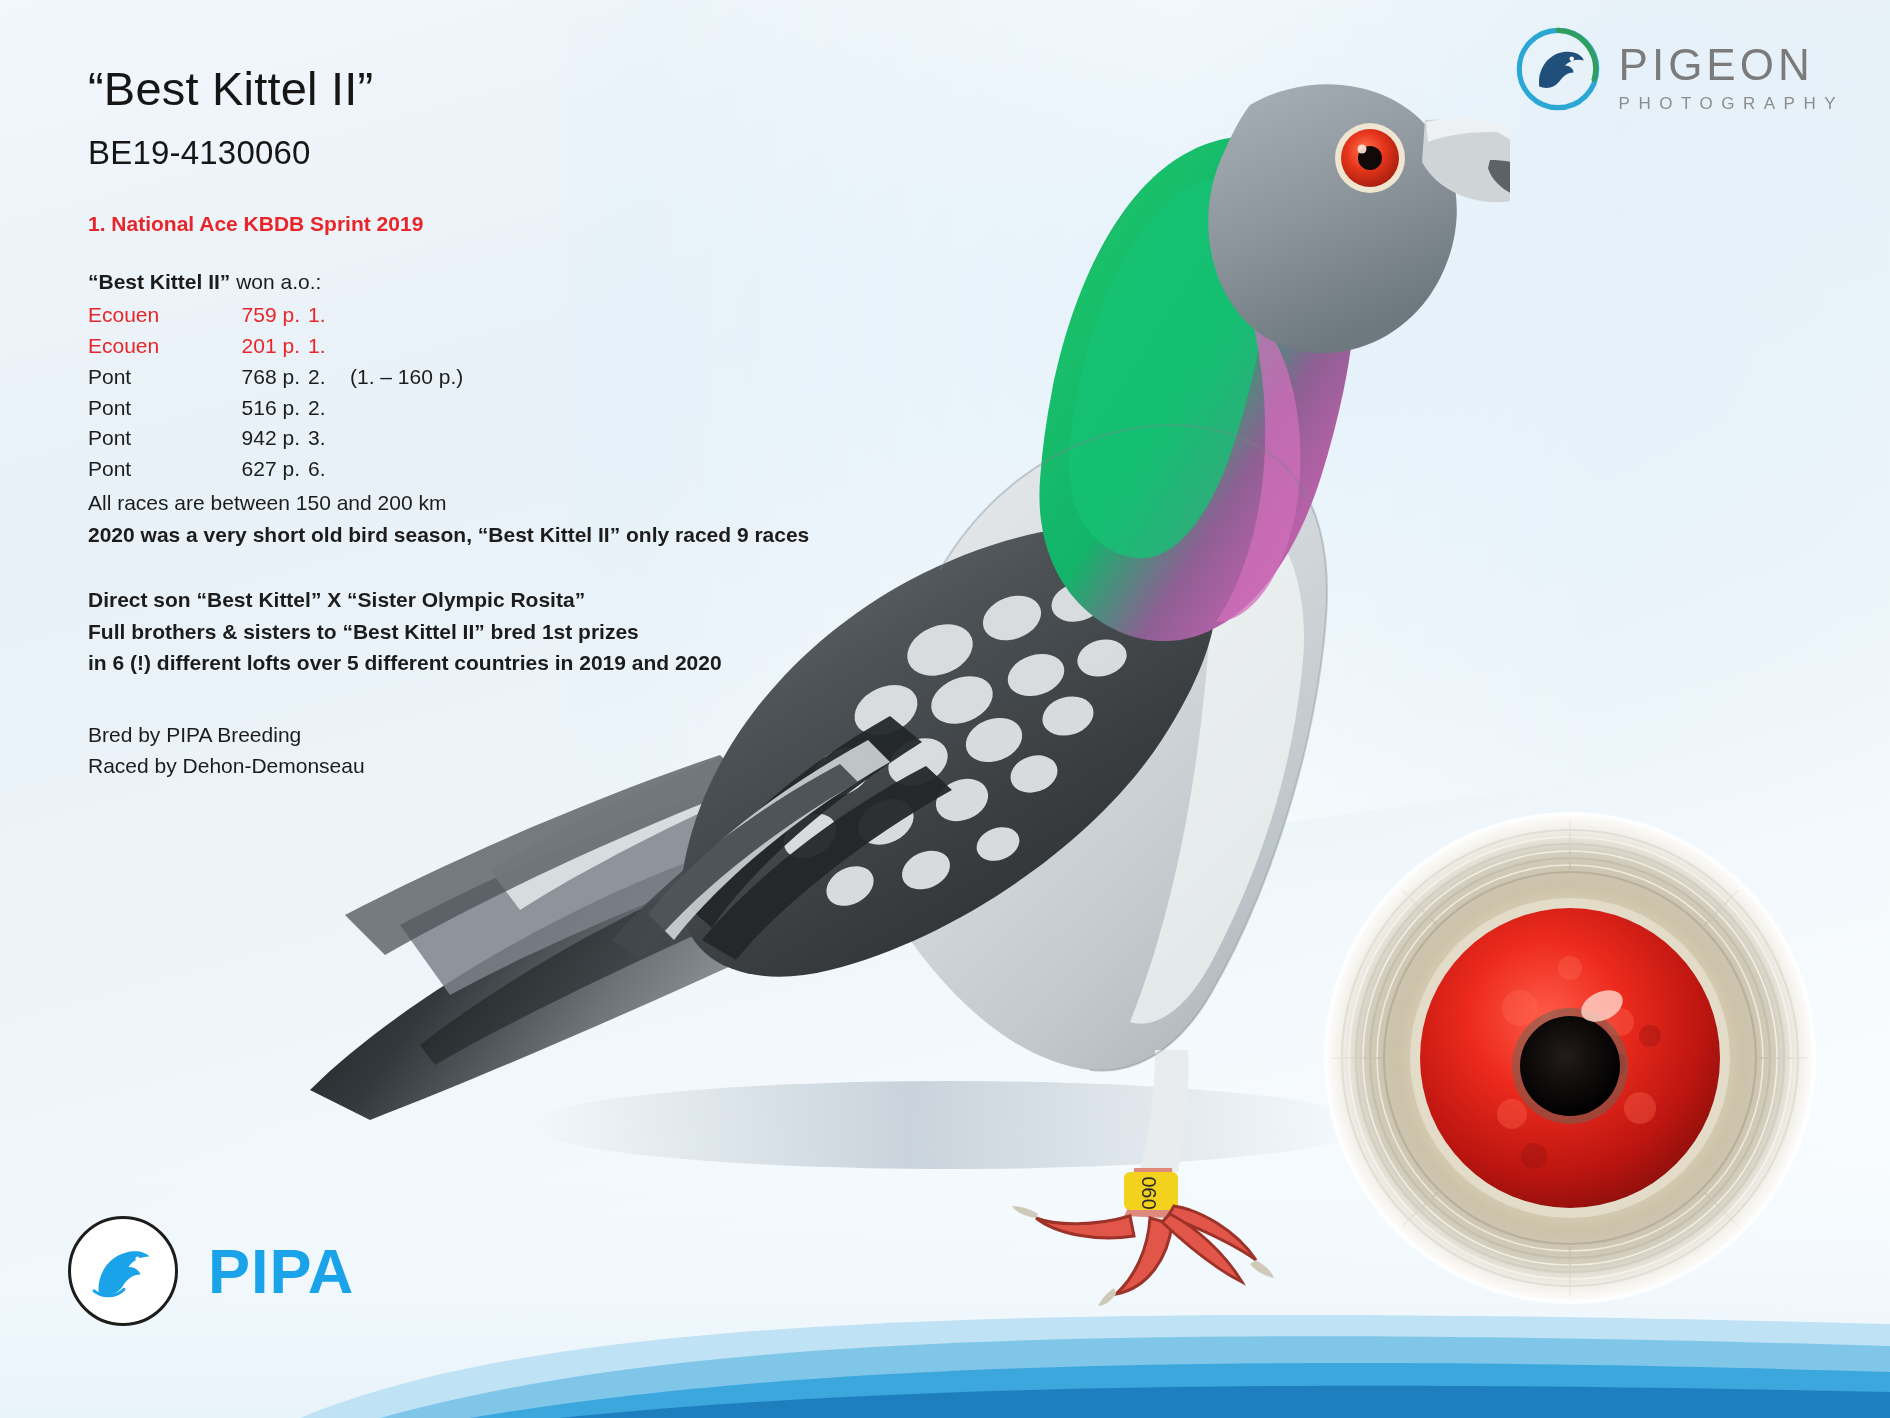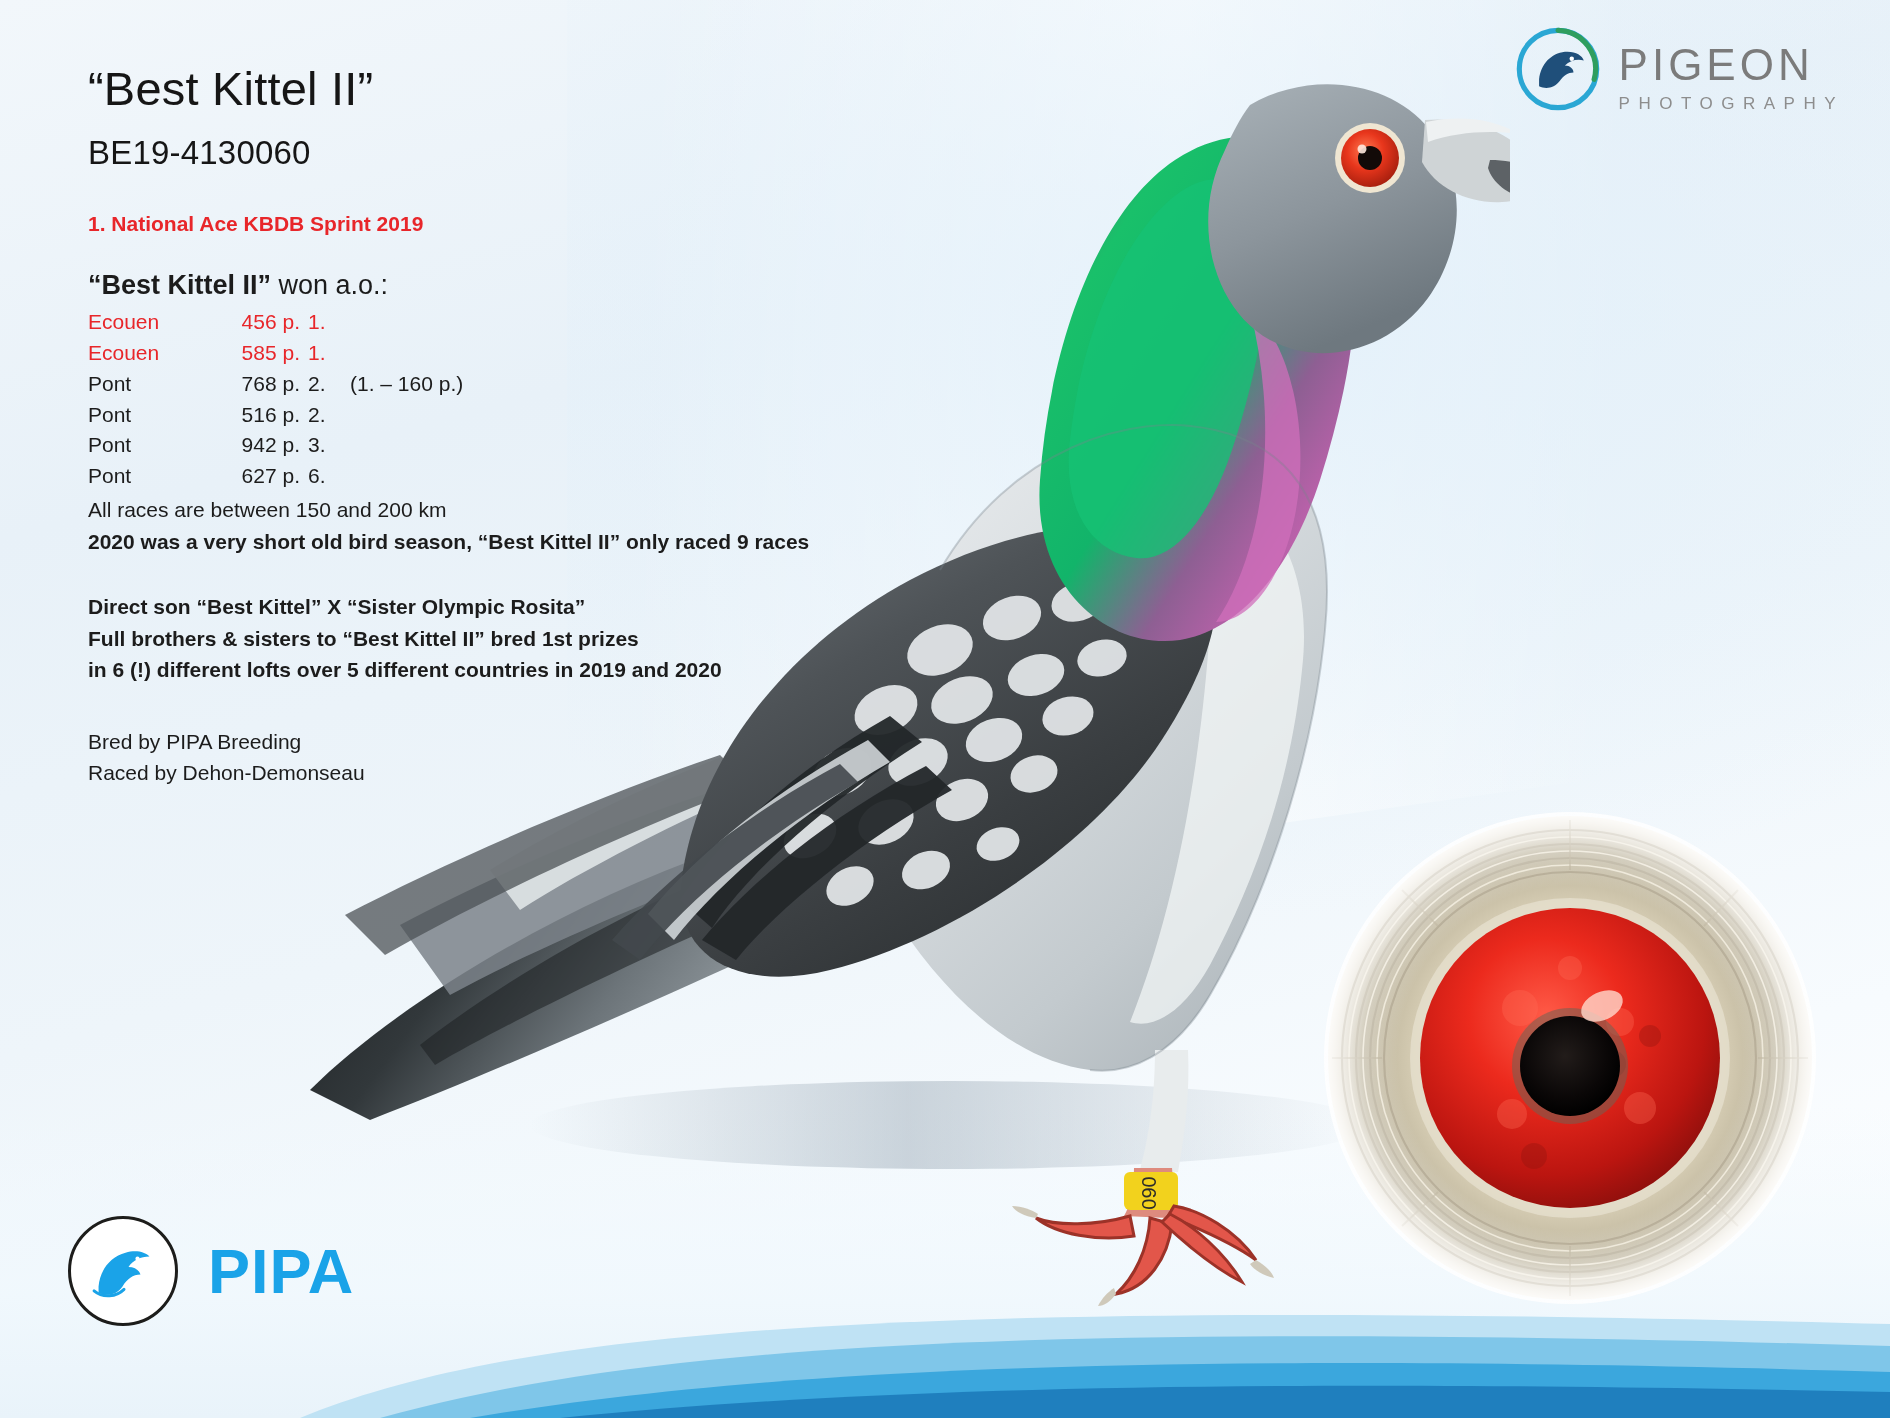--- a/index.html
+++ b/index.html
@@ -80,21 +80,21 @@
     color: #161616;
     letter-spacing: 0.2px;
   }
   .accolade {
     font-size: 21px;
     font-weight: 700;
     color: #e8262a;
     margin: 0 0 34px 0;
   }
   .won-intro {
-    font-size: 27px;
+    font-size: 21px;
     margin: 0 0 6px 0;
     color: #1c1c1c;
   }
   .won-intro b { font-weight: 700; }
 
   .results {
     margin: 0 0 2px 0;
     font-size: 21px;
   }
   .result-row {
@@ -440,27 +440,27 @@
     <div class="ring-number">BE19-4130060</div>
     <div class="accolade">1. National Ace KBDB Sprint 2019</div>
 
     <div class="won-intro">
       <b>“Best Kittel II”</b><span> won a.o.:</span>
     </div>
 
     <div class="results">
       <div class="result-row highlight">
         <span class="rc-place">Ecouen</span>
-        <span class="rc-birds">456 p.</span>
+        <span class="rc-birds">759 p.</span>
         <span class="rc-pos">1.</span>
         <span class="rc-note"></span>
       </div>
       <div class="result-row highlight">
         <span class="rc-place">Ecouen</span>
-        <span class="rc-birds">585 p.</span>
+        <span class="rc-birds">201 p.</span>
         <span class="rc-pos">1.</span>
         <span class="rc-note"></span>
       </div>
       <div class="result-row">
         <span class="rc-place">Pont</span>
         <span class="rc-birds">768 p.</span>
         <span class="rc-pos">2.</span>
         <span class="rc-note">(1. – 160 p.)</span>
       </div>
       <div class="result-row">

